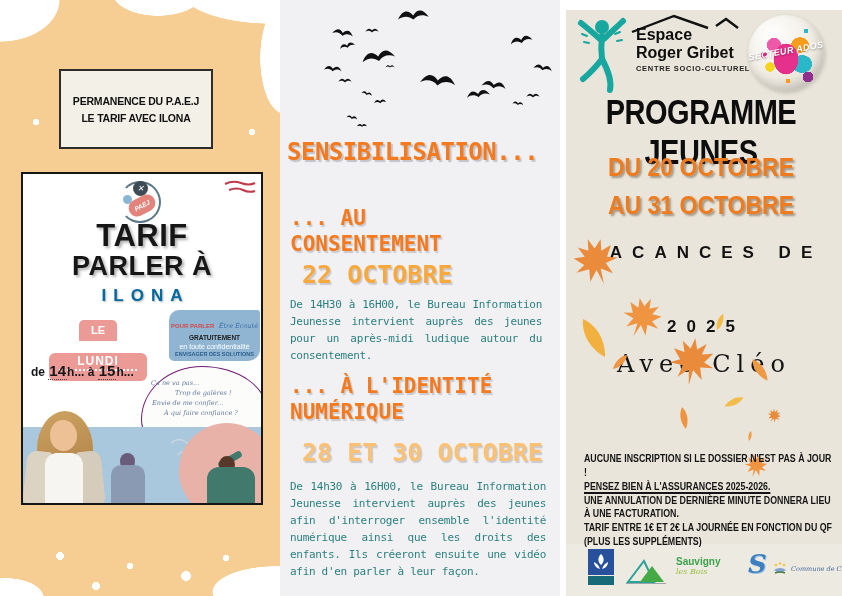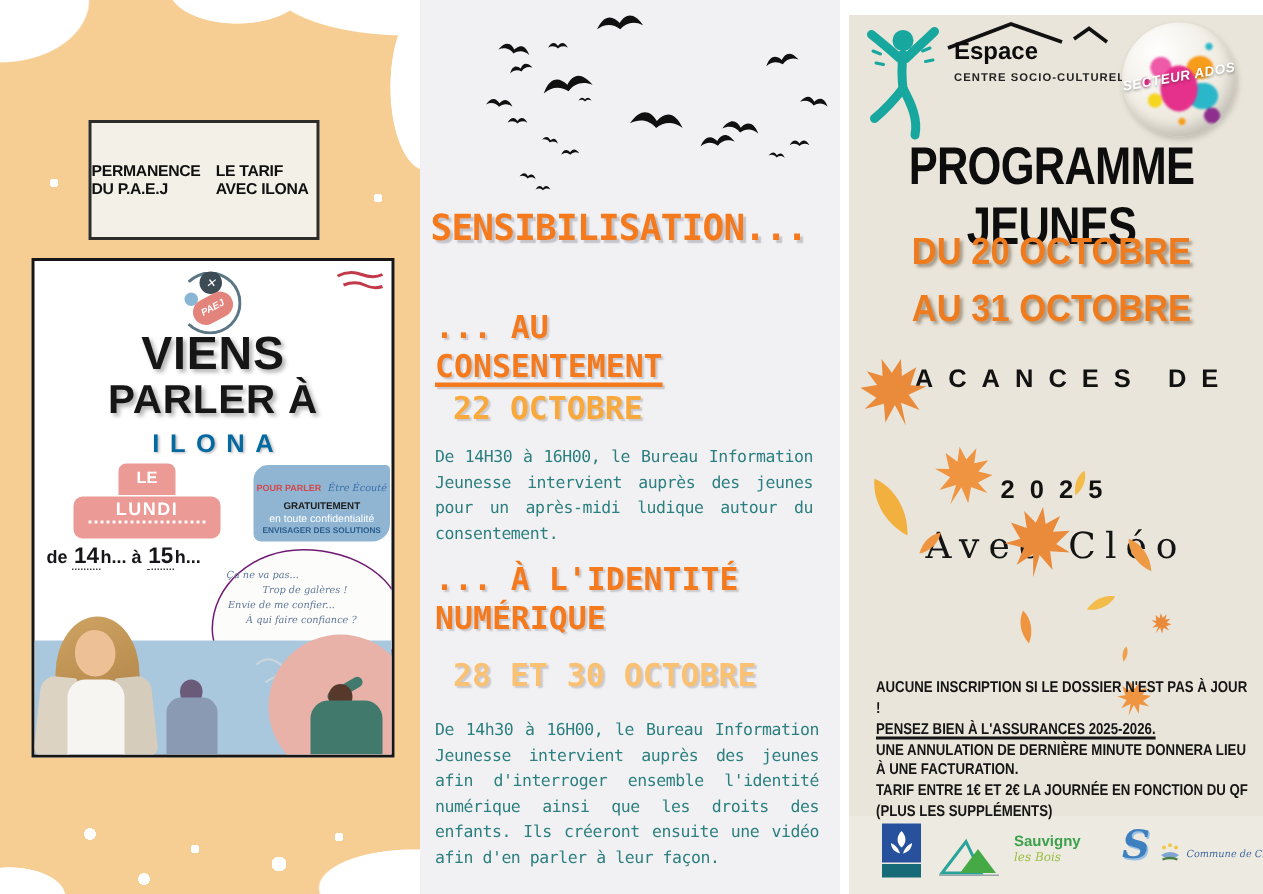--- a/index.html
+++ b/index.html
@@ -16,43 +16,43 @@
       radial-gradient(38px 20px at 6px 598px,#fff 98%,transparent 100%),
       radial-gradient(64px 26px at 276px 592px,#fff 98%,transparent 100%),
       radial-gradient(4px 4px at 60px 556px,#fff 98%,transparent 100%),
       radial-gradient(3px 3px at 130px 566px,#fff 98%,transparent 100%),
       radial-gradient(5px 5px at 186px 576px,#fff 98%,transparent 100%),
       radial-gradient(3px 3px at 226px 558px,#fff 98%,transparent 100%),
       radial-gradient(4px 4px at 96px 586px,#fff 98%,transparent 100%),
       radial-gradient(3px 3px at 246px 574px,#fff 98%,transparent 100%),
       radial-gradient(3px 3px at 36px 122px,#fff 98%,transparent 100%),
       radial-gradient(3px 3px at 252px 132px,#fff 98%,transparent 100%)}
-  .notice-box{position:absolute;left:59px;top:80px;width:150px;height:76px;background:#f2f0e7;
-    border:2px solid #2e2d2a;display:flex;align-items:center;
-    justify-content:center;gap:5px;}
+  .notice-box{position:absolute;left:59px;top:69px;width:150px;height:76px;background:#f2f0e7;
+    border:2px solid #2e2d2a;display:flex;flex-direction:column;align-items:center;
+    justify-content:center;gap:5px;text-align:center}
   .notice-box .l{font-size:10.5px;font-weight:800;letter-spacing:-0.2px;color:#111}
 
   .poster{position:absolute;left:21px;top:172px;width:238px;height:329px;background:#fff;
     border:2px solid #161616;overflow:hidden}
   .paej{position:absolute;left:94px;top:5px;width:46px;height:46px}
   .paej .ring{position:absolute;inset:2px;border:2px solid #5b7684;border-left-color:transparent;border-radius:50%}
   .paej .bean{position:absolute;left:11px;top:18px;width:28px;height:17px;background:#e2837c;border-radius:9px;
     transform:rotate(-28deg);color:#fff;font-size:6.5px;font-weight:800;display:flex;align-items:center;justify-content:center}
   .paej .dot-dark{position:absolute;left:16px;top:2px;width:15px;height:15px;border-radius:50%;background:#3c4b54;
     color:#fff;font-size:8px;line-height:15px;text-align:center}
   .paej .dot-blue{position:absolute;left:6px;top:16px;width:9px;height:9px;border-radius:50%;background:#8ab6d6}
   .mini-logo{position:absolute;right:4px;top:5px}
   .pt{position:absolute;left:0;width:100%;text-align:center;font-weight:800;color:#161616;line-height:1;
       text-shadow:2px 2px 3px rgba(0,0,0,.32)}
   .pt1{top:46px;font-size:31px;letter-spacing:0.5px}
   .pt2{top:79px;font-size:27px;letter-spacing:0.5px}
   .pname{position:absolute;left:0;top:112px;width:100%;text-align:center;font-size:17px;font-weight:800;
     color:#0369a1;letter-spacing:7px;text-indent:7px;text-shadow:1px 1px 2px rgba(0,0,0,.3)}
   .badge{position:absolute;left:26px;top:134px;width:98px;text-align:center}
-  .badge .tab{width:38px;height:21px;margin:1px auto;background:#eb9a96;border-radius:5px 5px 0 0;
+  .badge .tab{width:38px;height:21px;margin:12px auto;background:#eb9a96;border-radius:5px 5px 0 0;
     color:#fff;font-weight:800;font-size:11px;line-height:21px}
   .badge .main{height:27px;background:#eb9a96;border-radius:6px;color:#fff;font-weight:800;font-size:12px;
     letter-spacing:1px;padding-top:1px}
   .badge .dotline{display:block;margin:1px 10px 0;border-top:2px dotted rgba(255,255,255,.95);height:0}
   .time{position:absolute;left:8px;top:188px;width:138px;text-align:left;color:#16161a;font-size:12px;font-weight:600}
   .time .hour{font-weight:800;font-size:15px;border-bottom:1px dotted #444;padding:0 1px}
   .info-block{position:absolute;left:146px;top:136px;width:87px;padding:3px 2px;background:#8fb5d3;
     border-radius:10px 3px 12px 5px;text-align:center;line-height:1.3}
   .info-block span{display:inline}
   .ip{color:#d4484a;font-weight:800;font-size:6px}
@@ -80,22 +80,22 @@
   .woman .jackL{position:absolute;left:0;top:40px;width:24px;height:54px;background:#ddd3c3;border-radius:10px 2px 0 6px;transform:rotate(6deg)}
   .woman .jackR{position:absolute;left:54px;top:40px;width:24px;height:54px;background:#d6ccbc;border-radius:2px 10px 6px 0;transform:rotate(-6deg)}
 
   
   .panel-mid{position:absolute;left:280px;top:0;width:280px;height:596px;background:#f1f1f4}
   .birds{position:absolute;left:0;top:0}
   .mono{font-family:"DejaVu Sans Mono",monospace;font-weight:bold}
   .mid-h{position:absolute;left:7px;top:138px;width:272px;font-size:24px;letter-spacing:-0.5px;
     color:#f5791d;text-shadow:2px 2px 1px rgba(110,110,120,.35)}
   .sec-t{position:absolute;font-size:21px;line-height:1.22;color:#f5791d;text-shadow:1.5px 1.5px 1px rgba(110,110,120,.3)}
-  .sec-t .u{text-decoration:underline;text-underline-offset:4px;text-decoration-thickness:2.5px}
-  .sec-d{position:absolute;font-size:21px;text-shadow:1.5px 1.5px 1px rgba(110,110,120,.3)}
+  .sec-t .u{text-underline-offset:4px;text-decoration-thickness:2.5px}
+  .sec-d{position:absolute;font-size:25px;text-shadow:1.5px 1.5px 1px rgba(110,110,120,.3)}
   #s1t{left:10px;top:206px} #s1d{left:22px;top:260px;color:#f9a83c}
   #s2t{left:10px;top:374px} #s2d{left:22px;top:438px;color:#fbc172}
   .mbody{position:absolute;font-family:"DejaVu Sans Mono",monospace;font-size:11px;letter-spacing:-0.3px;
     line-height:1.55;color:#2b7f7e;text-align:justify}
   #b1{left:10px;top:296px;width:252px}
   #b2{left:10px;top:478px;width:256px}
 
   
   .panel-right{position:absolute;left:560px;top:0;width:282px;height:519px;background:#fff}
   .beige{position:absolute;left:6px;top:10px;width:276px;height:586px;background:#e9e5da}
@@ -177,21 +177,21 @@
         <i class="ring"></i>
         <i class="dot-dark">✕</i>
         <i class="dot-blue"></i>
         <i class="bean">PAEJ</i>
       </div>
       <svg class="mini-logo" width="34" height="16" viewBox="0 0 34 16">
         <path d="M2 5 q8 -4 16 -1 q8 3 14 0" stroke="#c23a4a" stroke-width="2" fill="none"></path>
         <path d="M6 11 q8 -3 14 0 q6 3 12 1" stroke="#c23a4a" stroke-width="2" fill="none"></path>
       </svg>
 
-      <div class="pt pt1">VIENS</div>
+      <div class="pt pt1">TARIF</div>
       <div class="pt pt2">PARLER À</div>
       <div class="pname">ILONA</div>
 
       <div class="badge">
         <div class="tab">LE</div>
         <div class="main">
           <span>LUNDI</span>
           <i class="dotline"></i>
         </div>
       </div>
@@ -304,20 +304,21 @@
           <path d="M12 28 l5 1"></path>
           <path d="M48 18 l-5 2"></path>
           <path d="M50 26 l-5 1"></path>
       </g>
     </svg>
     <svg class="roof" width="130" height="22" viewBox="0 0 130 22">
       <path d="M2 20 L44 4 L78 16 M86 14 L96 7 L108 16" stroke="#111" stroke-width="2.4" fill="none"></path>
     </svg>
     <div class="org-text">
       <div class="n">Espace</div>
+      <div class="n">Roger Gribet</div>
       <div class="sub">CENTRE SOCIO-CULTUREL</div>
     </div>
 
     <div class="badge-ados">
       <i class="splat"></i>
       <span class="lbl">SECTEUR ADOS</span>
     </div>
 
     <div class="rtitle">PROGRAMME JEUNES</div>
     <div class="rdate" id="rd1">DU 20 OCTOBRE</div>

